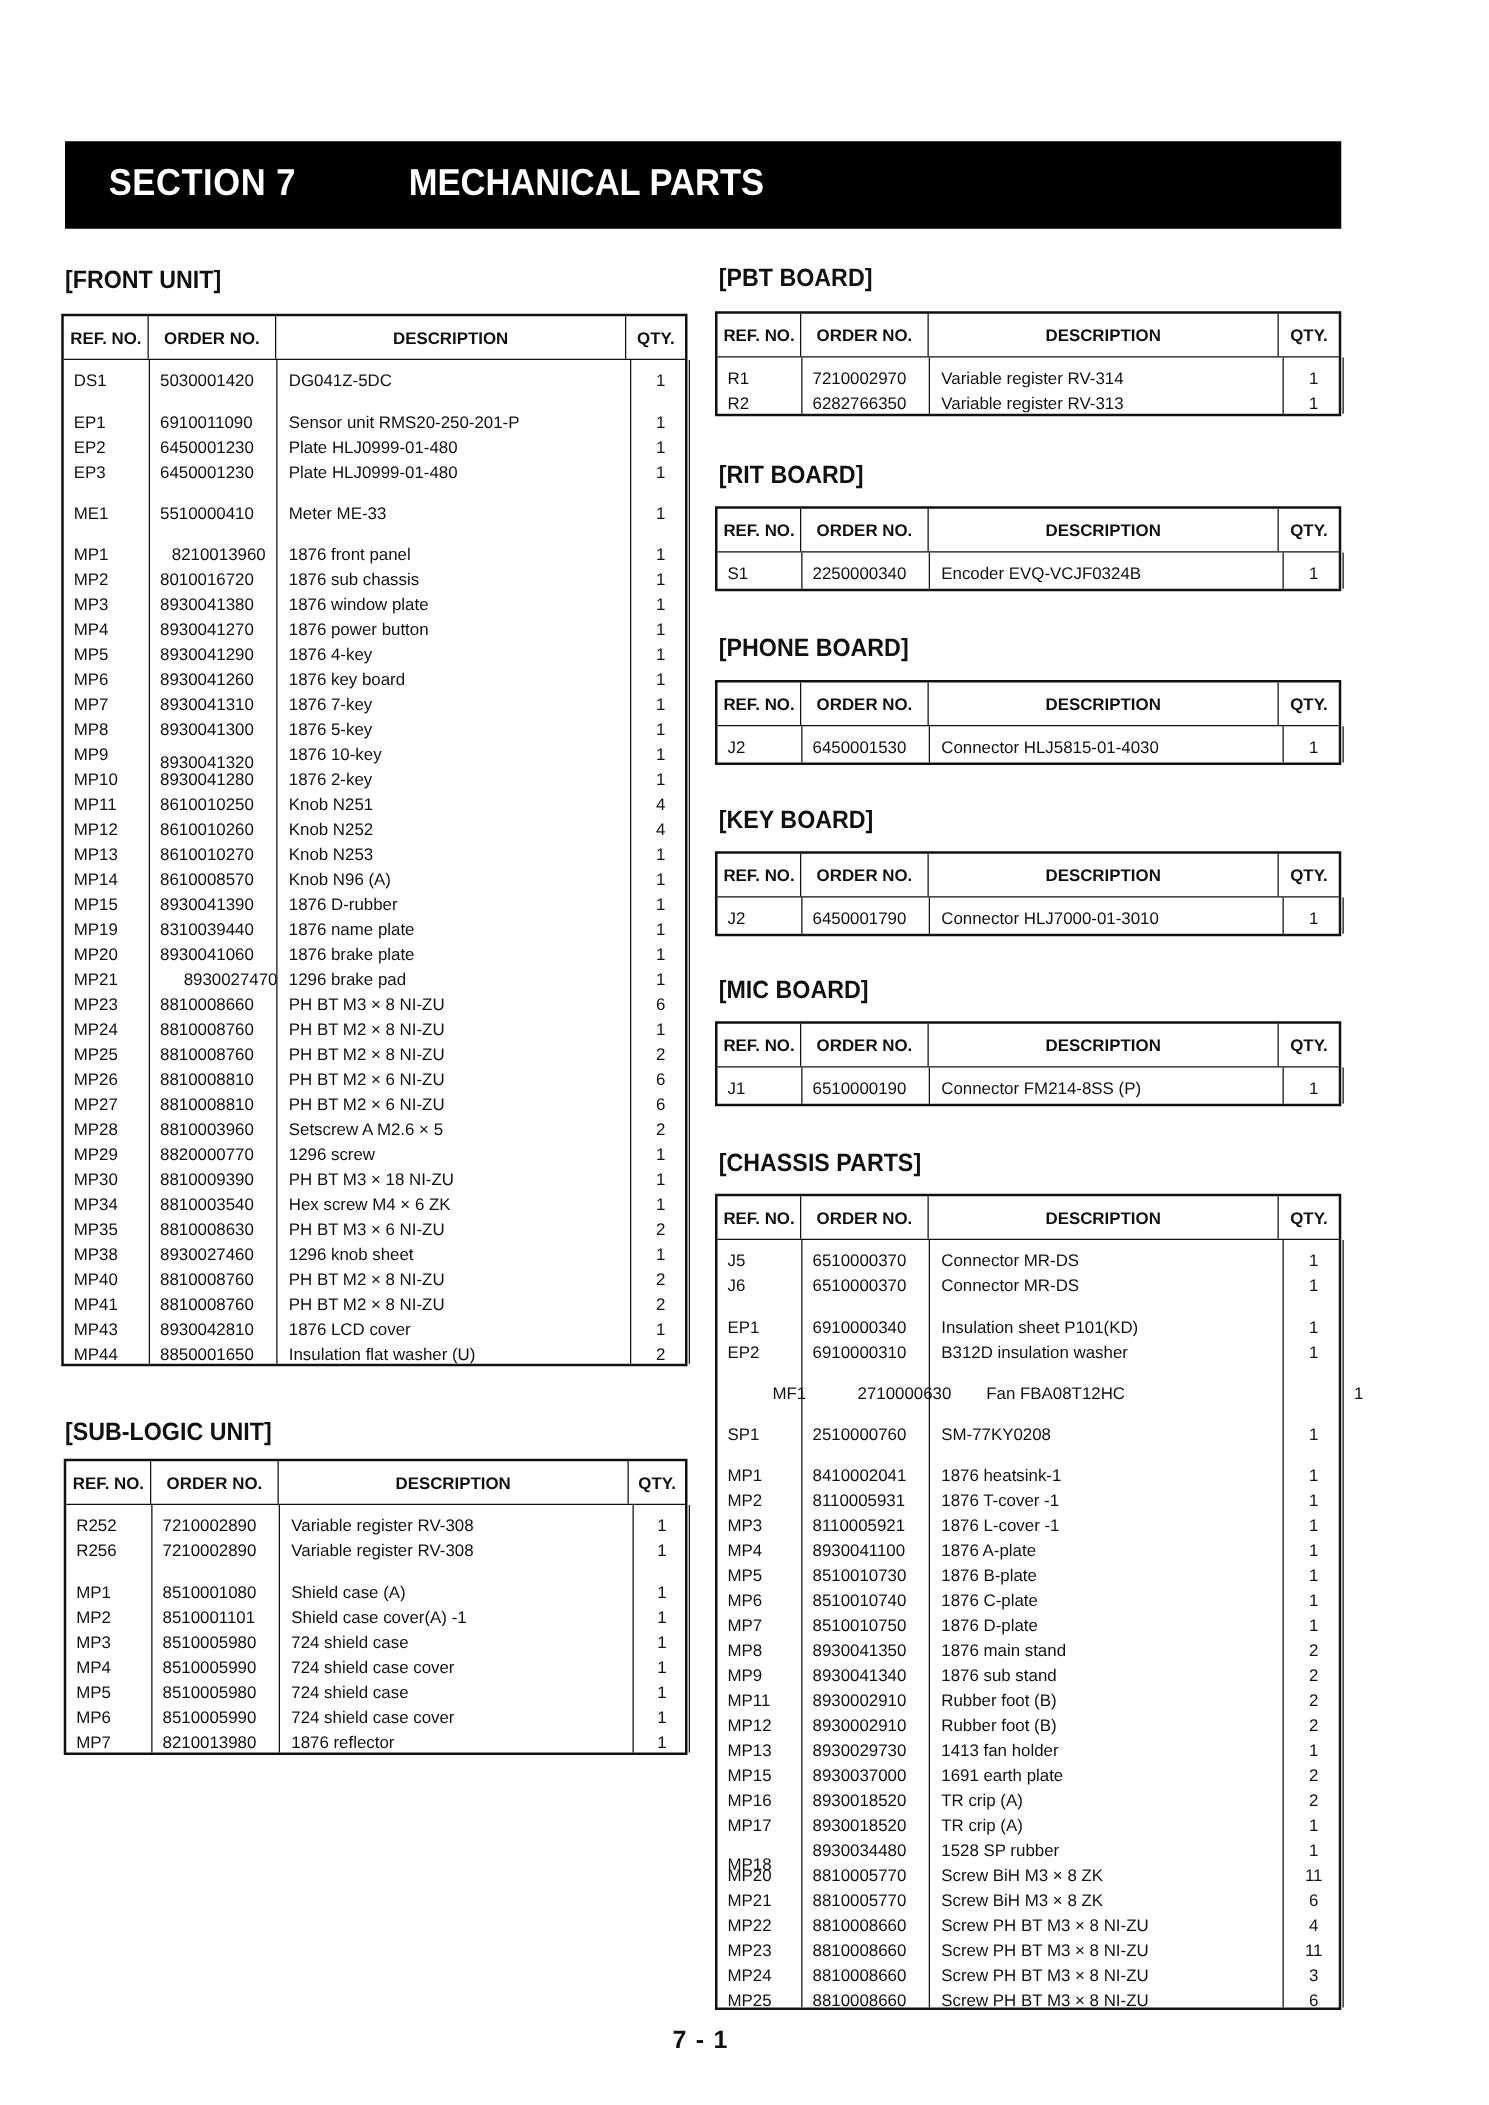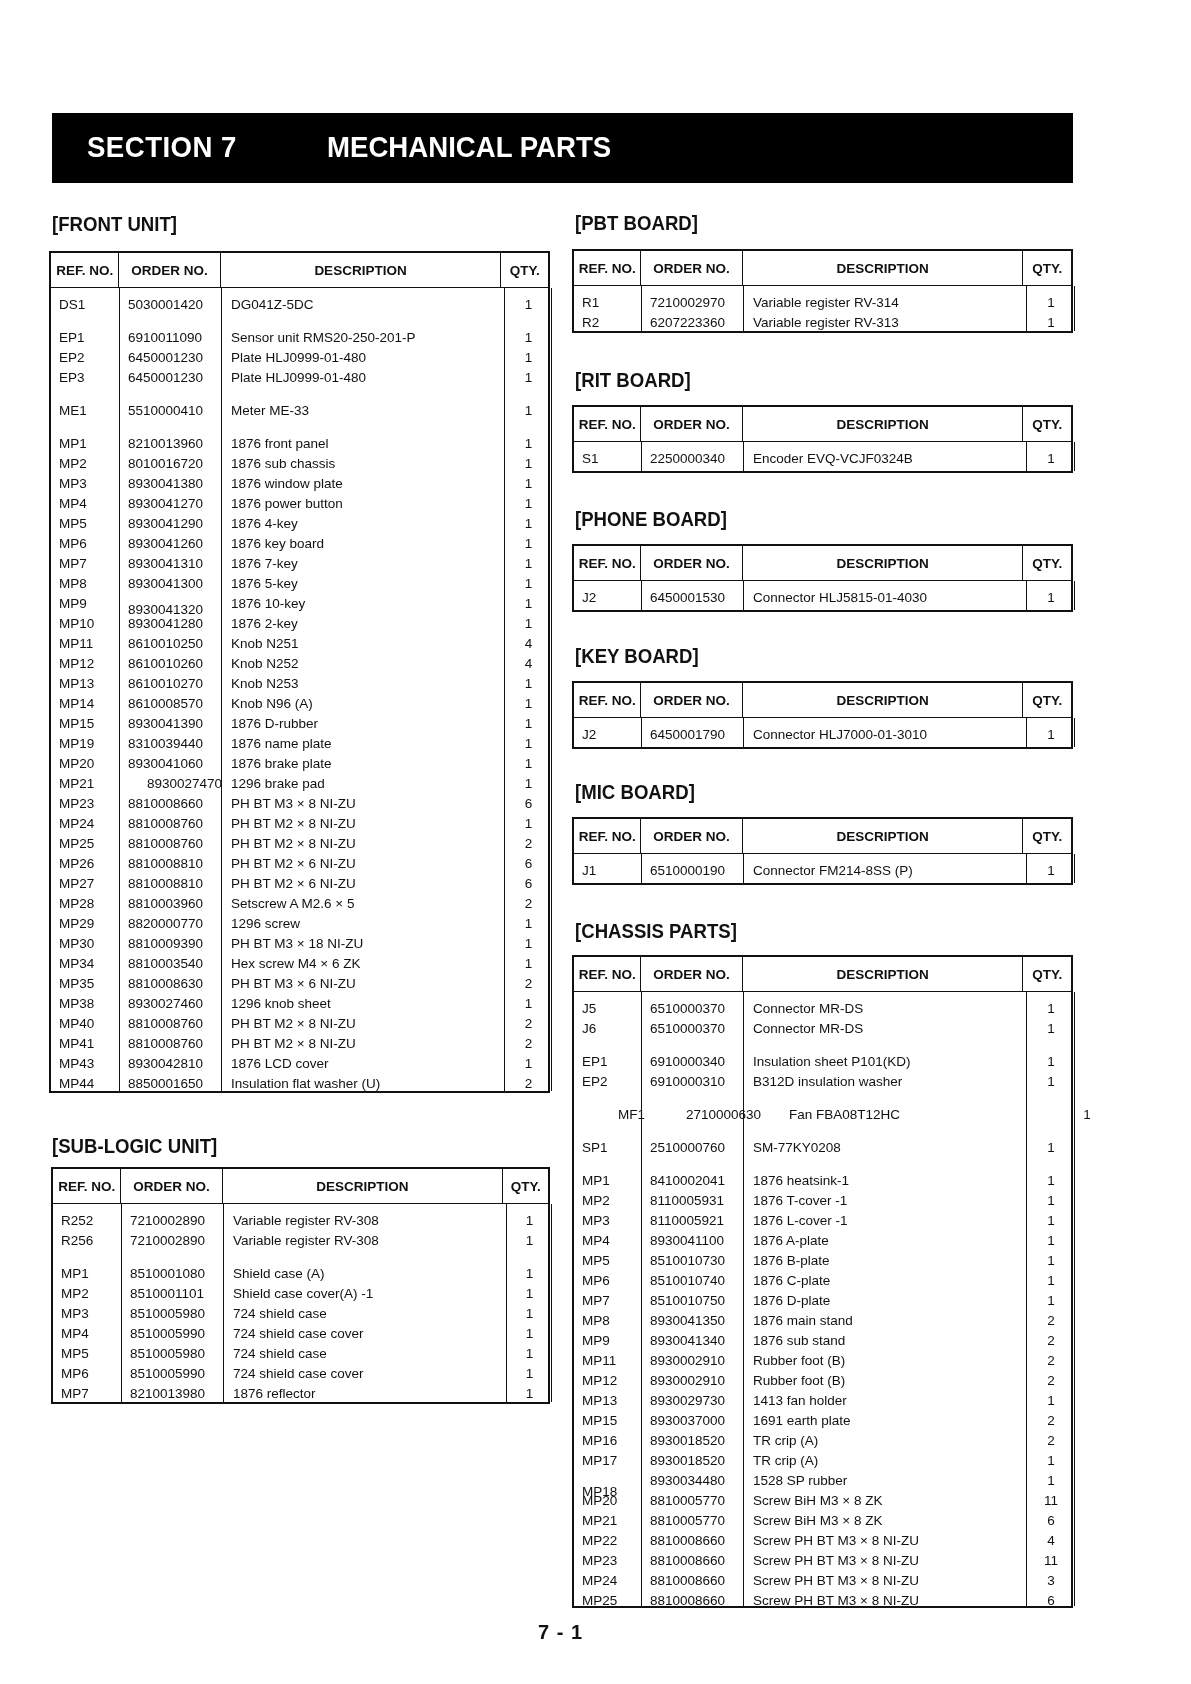--- a/index.html
+++ b/index.html
@@ -101,21 +101,21 @@
           <div class="cell c-qty" style="width: 47px; flex: 0 0 47px;">1</div>
         </div>
         <div class="row gap-before">
           <div class="cell c-ref" style="width: 69px; flex: 0 0 69px;">ME1</div>
           <div class="cell c-ord" style="width: 102px; flex: 0 0 102px;">5510000410</div>
           <div class="cell c-desc" style="width: 283px; flex: 0 0 283px;">Meter ME-33</div>
           <div class="cell c-qty" style="width: 47px; flex: 0 0 47px;">1</div>
         </div>
         <div class="row gap-before">
           <div class="cell c-ref" style="width: 69px; flex: 0 0 69px;">MP1</div>
-          <div class="cell c-ord" style="width: 102px; flex: 0 0 102px;">8210013960</div>
+          <div class="cell c-ord" style="width: 102px; flex: 0 0 102px; text-align: center;">8210013960</div>
           <div class="cell c-desc" style="width: 283px; flex: 0 0 283px;">1876 front panel</div>
           <div class="cell c-qty" style="width: 47px; flex: 0 0 47px;">1</div>
         </div>
         <div class="row">
           <div class="cell c-ref" style="width: 69px; flex: 0 0 69px;">MP2</div>
           <div class="cell c-ord" style="width: 102px; flex: 0 0 102px;">8010016720</div>
           <div class="cell c-desc" style="width: 283px; flex: 0 0 283px;">1876 sub chassis</div>
           <div class="cell c-qty" style="width: 47px; flex: 0 0 47px;">1</div>
         </div>
         <div class="row">
@@ -395,21 +395,21 @@
       <div class="col" style="width: 48px; flex: 0 0 48px;"></div>
       <div class="row-layer rows">
         <div class="row">
           <div class="cell c-ref" style="width: 68px; flex: 0 0 68px;">R1</div>
           <div class="cell c-ord" style="width: 102px; flex: 0 0 102px;">7210002970</div>
           <div class="cell c-desc" style="width: 283px; flex: 0 0 283px;">Variable register RV-314</div>
           <div class="cell c-qty" style="width: 48px; flex: 0 0 48px;">1</div>
         </div>
         <div class="row">
           <div class="cell c-ref" style="width: 68px; flex: 0 0 68px;">R2</div>
-          <div class="cell c-ord" style="width: 102px; flex: 0 0 102px;">6207223360</div>
+          <div class="cell c-ord" style="width: 102px; flex: 0 0 102px;">6282766350</div>
           <div class="cell c-desc" style="width: 283px; flex: 0 0 283px;">Variable register RV-313</div>
           <div class="cell c-qty" style="width: 48px; flex: 0 0 48px;">1</div>
         </div>
       </div>
     </div>
   </div>
 
 <div class="sect-title" style="left:575px; top:369px;">[RIT BOARD]</div>
 <div class="ptable" id="tbl-rit" style="left:572px; top:405px; width:501px; height:68px;">
     <div class="thead">

